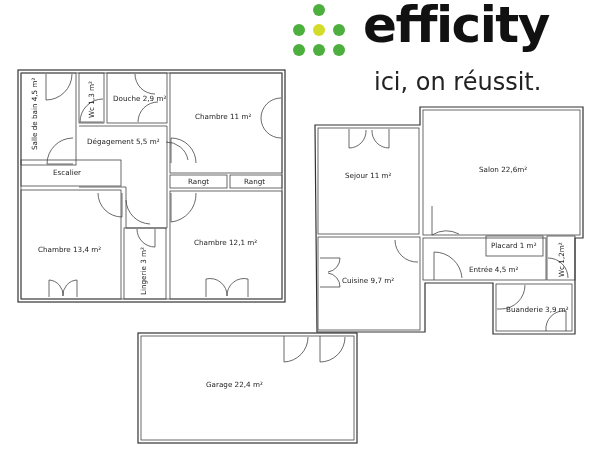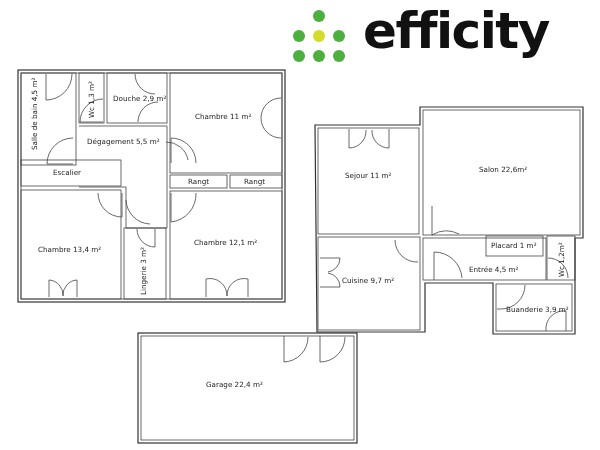--- a/index.html
+++ b/index.html
@@ -2,21 +2,21 @@
 <html><head>
 <meta charset="utf-8">
 <style>
   html, body { margin: 0; padding: 0; background: #ffffff; }
   body { width: 600px; height: 450px; position: relative; overflow: hidden; font-family: "DejaVu Sans", "Liberation Sans", sans-serif; }
   #plan { position: absolute; left: 0; top: 0; width: 600px; height: 450px; }
   .wall { fill: #ffffff; stroke: #333333; stroke-width: 1.2; }
   .wall-inner { fill: none; stroke: #444444; stroke-width: 0.8; }
   .door { fill: none; stroke: #444444; stroke-width: 0.8; }
   .room-label { font-family: "DejaVu Sans", sans-serif; font-size: 7.2px; fill: #222222; }
-  .logo { position: absolute; left: 290px; top: 8px; width: 300px; height: 100px; text-decoration: underline; }
+  .logo { position: absolute; left: 290px; top: 2px; width: 300px; height: 100px; text-decoration: underline; }
   .logo-word { position: absolute; left: 73px; top: -6px; font-family: "DejaVu Sans", sans-serif; font-weight: bold; font-size: 50px; letter-spacing: -1.5px; color: #111111; }
   .logo-tag { position: absolute; left: 84px; top: 66px; font-family: "DejaVu Sans", sans-serif; font-size: 24px; color: #222222; letter-spacing: 0px; }
   .dot { position: absolute; width: 12px; height: 12px; border-radius: 50%; }
 </style>
 </head>
 <body>
 
 <svg id="plan" viewBox="0 0 600 450" xmlns="http://www.w3.org/2000/svg">
 
   <g>
@@ -154,13 +154,14 @@
   <div>
     <span class="dot" style="left:23px; top:2px;  background:#4caf3e;"></span>
     <span class="dot" style="left:3px;  top:22px; background:#4caf3e;"></span>
     <span class="dot" style="left:23px; top:22px; background:#d4dc2a;"></span>
     <span class="dot" style="left:43px; top:22px; background:#4caf3e;"></span>
     <span class="dot" style="left:3px;  top:42px; background:#4caf3e;"></span>
     <span class="dot" style="left:23px; top:42px; background:#4caf3e;"></span>
     <span class="dot" style="left:43px; top:42px; background:#4caf3e;"></span>
   </div>
   <div class="logo-word">efficity</div>
+  <div class="logo-tag">ici, on réussit.</div>
 </div>
 
 </body></html>

